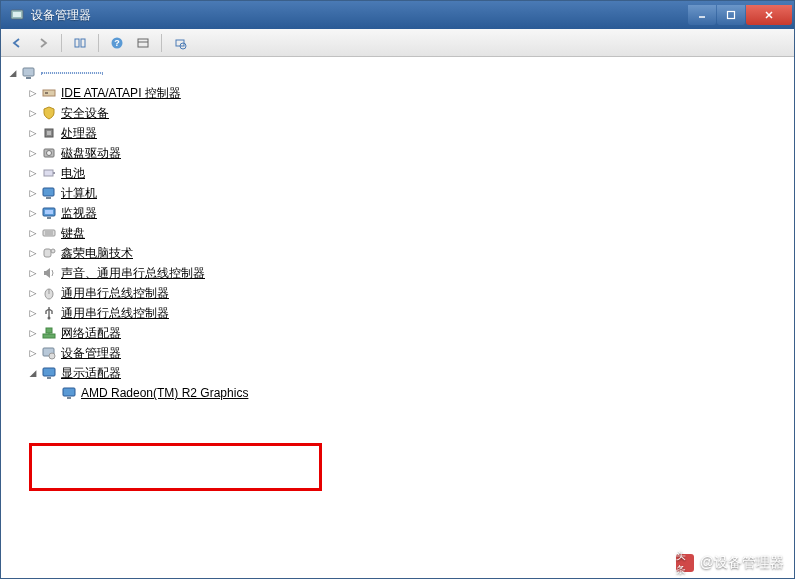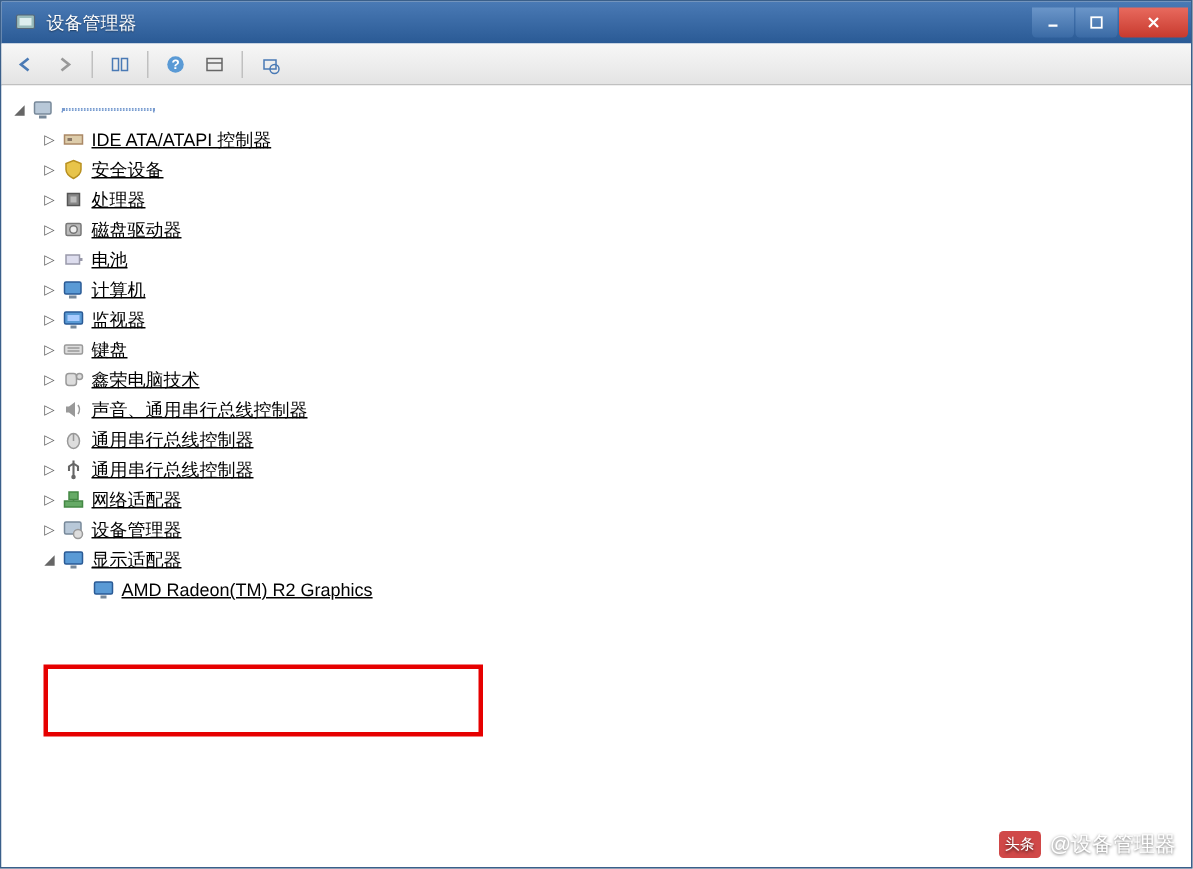--- a/index.html
+++ b/index.html
@@ -21,21 +21,21 @@
 .content { flex: 1; background: #fff; overflow: auto; padding: 6px 4px; position: relative; }
 .tree { list-style: none; }
 .node { display: flex; align-items: center; height: 20px; padding-left: 0; white-space: nowrap; }
 .node .expander { width: 12px; height: 12px; display: inline-flex; align-items: center; justify-content: center; margin-right: 2px; color: #666; font-size: 9px; cursor: default; }
 .node .nicon { width: 16px; height: 16px; margin-right: 4px; display: inline-flex; align-items: center; justify-content: center; }
 .node .label { cursor: default; text-decoration: underline; }
 .children { list-style: none; padding-left: 0; }
 .root-sel { border: 1px dotted #7a9ccf; background: #f0f6fc; padding-right: 60px; }
 .highlight-box { position: absolute; border: 3px solid #e60000; pointer-events: none; }
 .watermark { position: absolute; bottom: 6px; right: 10px; color: #fff; font-size: 14px; text-shadow: 0 1px 2px rgba(0,0,0,0.6); display: flex; align-items: center; gap: 6px; }
-.watermark .wmicon { width: 28px; height: 18px; background: #d04848; border-radius: 3px; display: inline-flex; align-items: center; justify-content: center; color: #fff; font-size: 10px; }
+.watermark .wmicon { width: 18px; height: 18px; background: #d04848; border-radius: 3px; display: inline-flex; align-items: center; justify-content: center; color: #fff; font-size: 10px; }
 svg { display: block; }
 </style>
 </head>
 <body>
 
 <div class="window">
 
   <div class="titlebar">
     <span class="icon">
       <svg width="14" height="14" viewBox="0 0 14 14">

